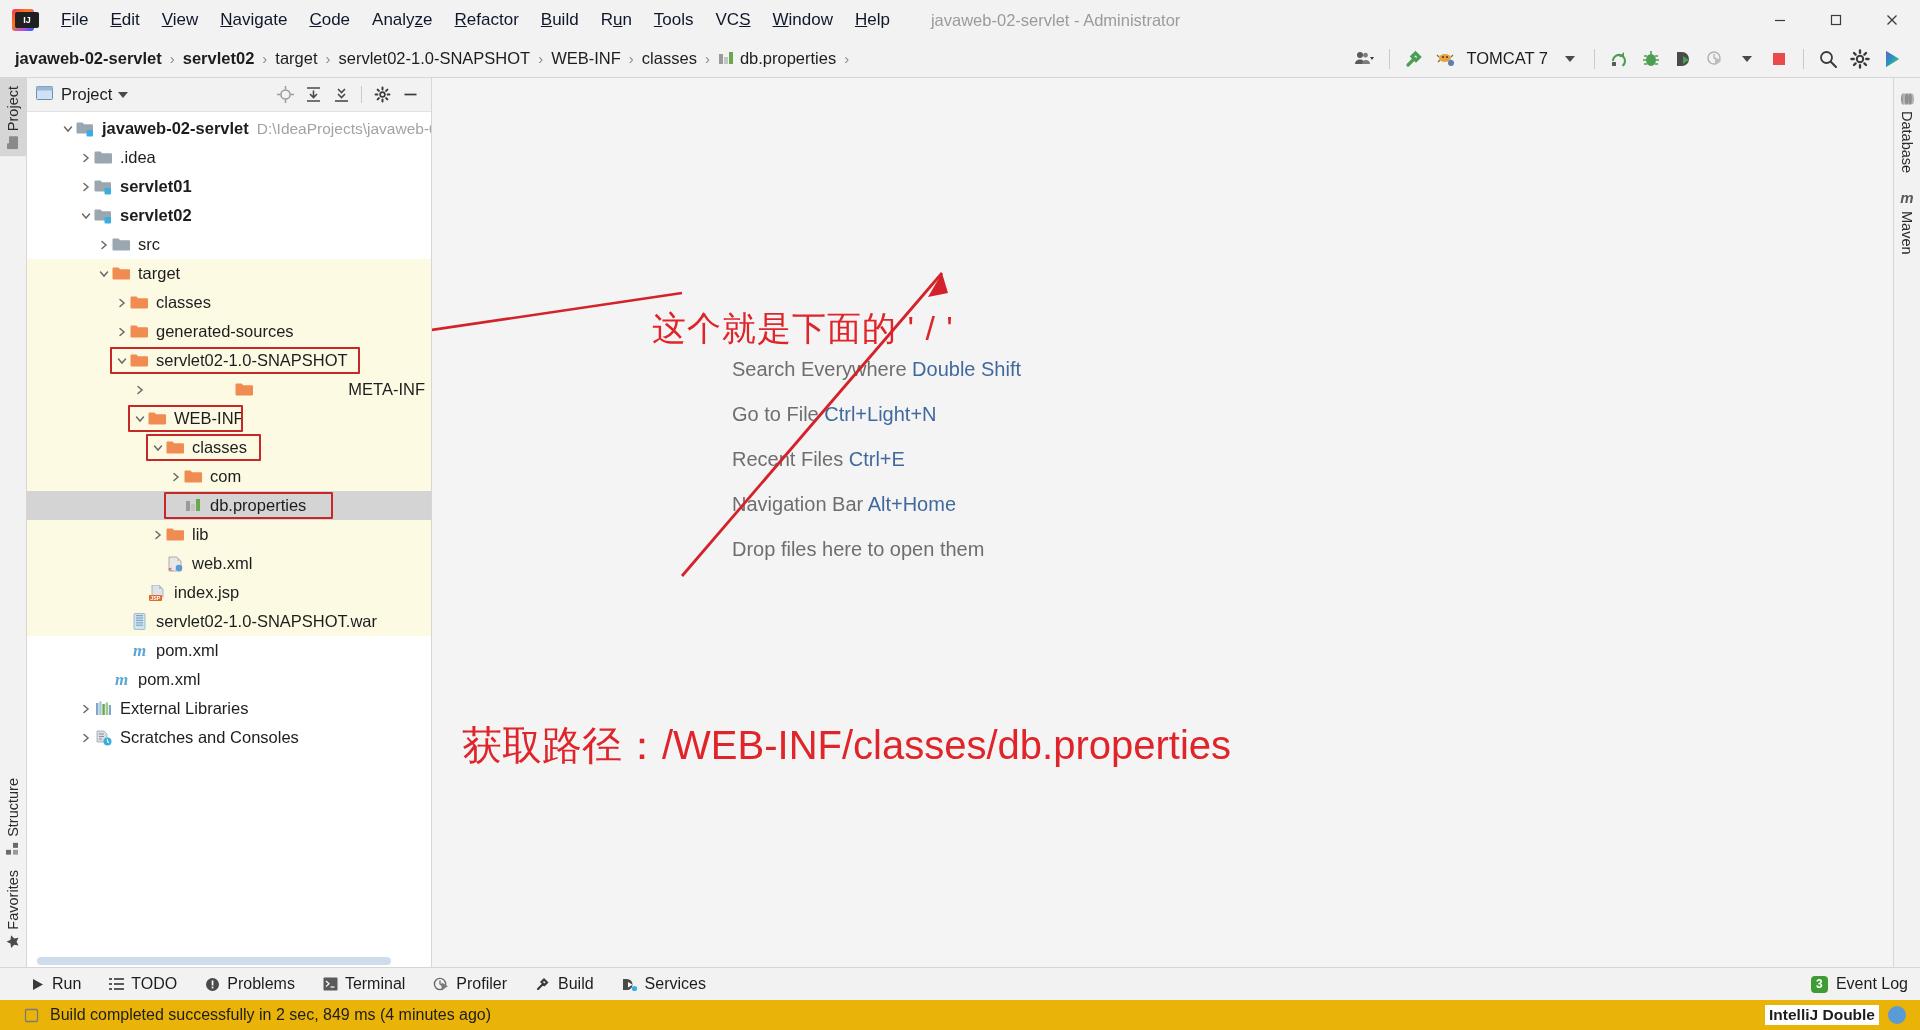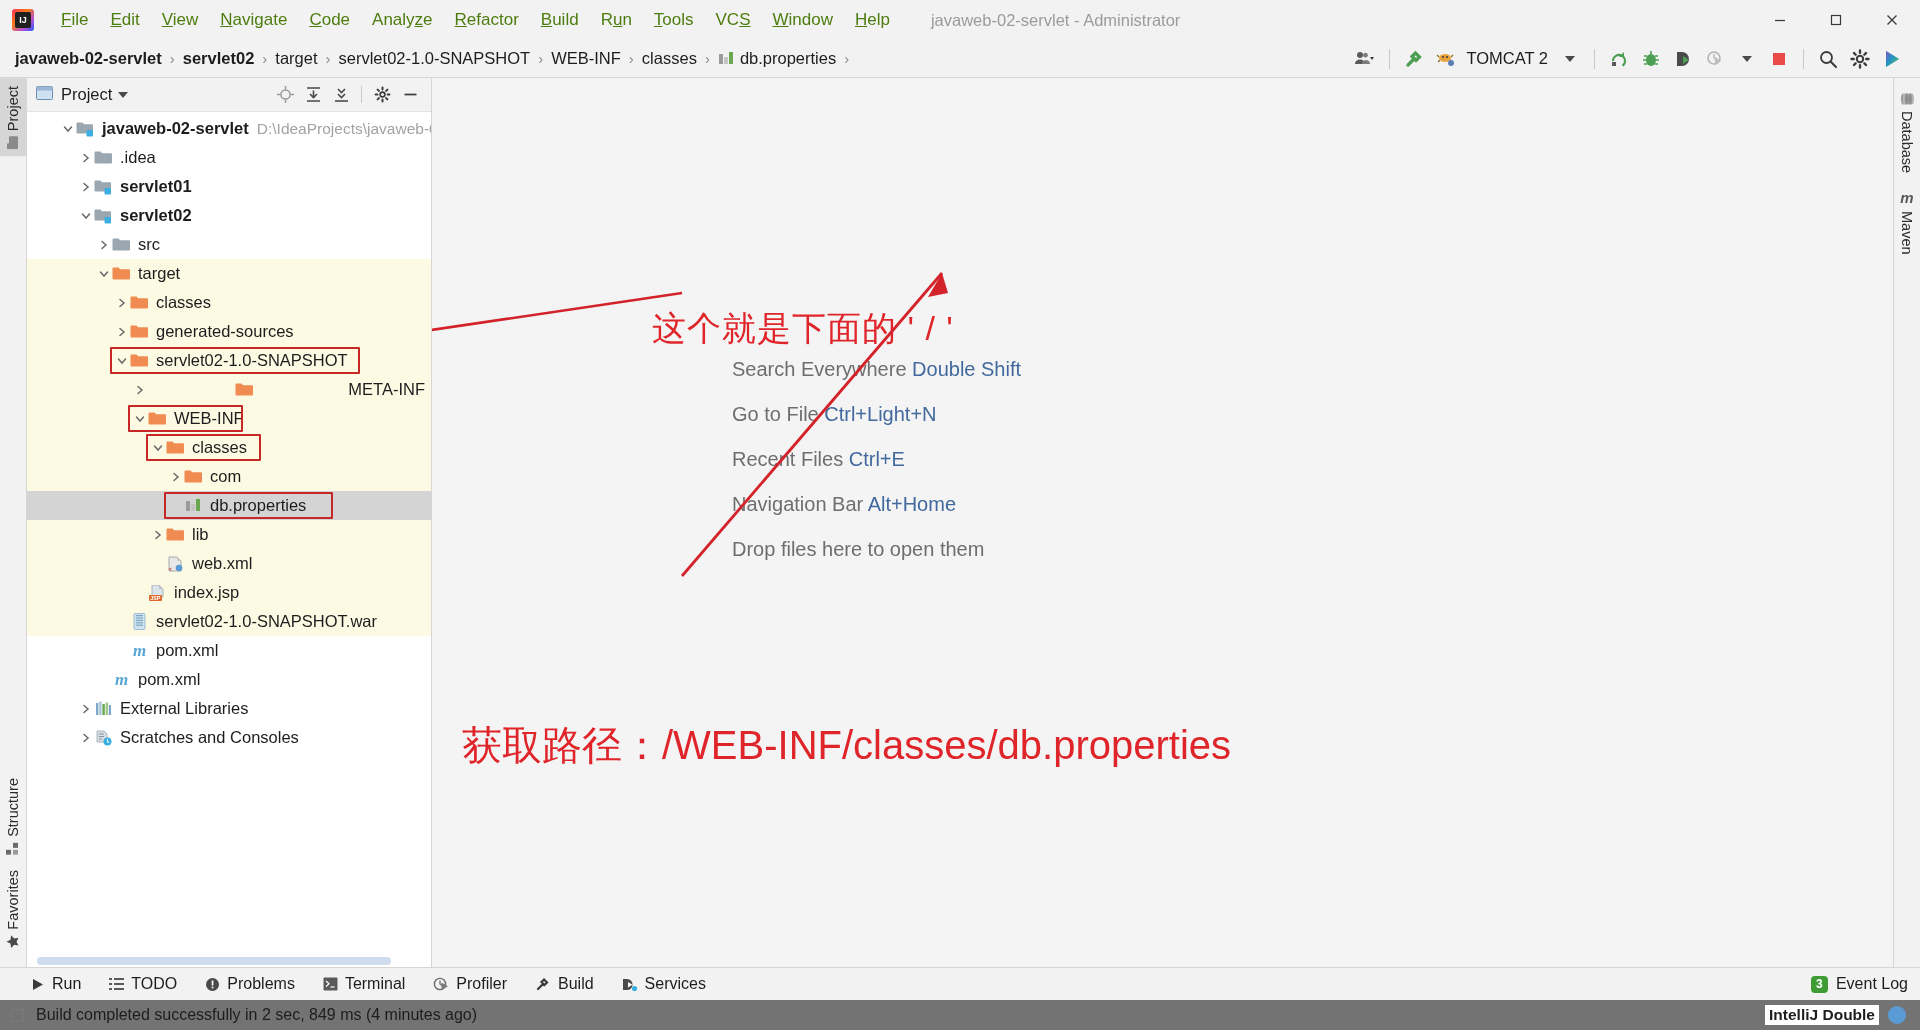--- a/index.html
+++ b/index.html
@@ -24,25 +24,25 @@
     position: relative;
   }
   .ij-logo {
     width: 26px; height: 26px; margin-right: 14px; position: relative; flex: 0 0 auto;
   }
   .ij-logo .sq {
     position: absolute; inset: 2px; border-radius: 3px;
     background: linear-gradient(135deg,#fe315d 0%, #f97a12 38%, #b24fdd 72%, #1f5ff8 100%);
   }
   .ij-logo .ij {
-    position:absolute; left:5px; top:5px; width:16px; height:16px; background:#202020; border-radius:2px;
+    position:absolute; left:5px; top:5px; width:24px; height:16px; background:#202020; border-radius:2px;
     color:#fff; font-size:9px; line-height:16px; text-align:center; font-weight:bold;
   }
   .menu-item {
-    padding: 4px 11px; font-size: 17px; color: #4d7c0f; white-space: nowrap; cursor: default;
+    padding: 4px 11px; font-size: 17px; color: #0f172a; white-space: nowrap; cursor: default;
   }
   .menu-item u { text-decoration: underline; }
   .win-title {
     margin-left: 30px; color: #9b9b9b; font-size: 16.5px; white-space: nowrap;
   }
   .win-controls {
     position: absolute; right: 0; top: 0; height: 40px; display: flex; align-items: stretch;
   }
   .win-btn {
     width: 56px; display: flex; align-items: center; justify-content: center; color: #3a3a3a;
@@ -154,22 +154,22 @@
   }
   .bb-item { display: flex; align-items: center; gap: 7px; padding: 0 14px 0 0; margin-right: 14px; font-size: 16px; color: #1d1d1d; white-space: nowrap; }
   .bb-right { margin-left: auto; display: flex; align-items: center; padding-right: 12px; }
   .badge {
     width: 17px; height: 17px; border-radius: 4px; background: #3f9c35; color: #fff;
     font-size: 12px; display: flex; align-items: center; justify-content: center; font-weight: bold;
   }
 
   
   .statusbar {
-    height: 30px; min-height: 30px; background: #737373;
-    display: flex; align-items: center; padding-left: 10px; font-size: 16px; color: #1d1d1d;
+    height: 30px; min-height: 30px; background: #eab308;
+    display: flex; align-items: center; padding-left: 24px; font-size: 16px; color: #1d1d1d;
   }
   .sb-right { margin-left: auto; display: flex; align-items: center; gap: 9px; padding-right: 14px; }
   .sb-theme { font-weight: bold; font-size: 15.5px; background:#fff; padding:1px 4px; }
   .sb-dot { width: 18px; height: 18px; border-radius: 50%; background: #5b9bd5; }
 </style>
 </head>
 <body>
 
 <div class="app">
 
@@ -271,21 +271,21 @@
       </div>
       <div class="tb-btn">
         <svg width="22" height="22" viewBox="0 0 22 22">
           <ellipse cx="10" cy="10" rx="6" ry="4" fill="#e8a33d"></ellipse>
           <path d="M4 9l-2-2M16 9l2-2M5 12l-2 2M15 12l2 2" stroke="#8b6a24" stroke-width="1.2"></path>
           <circle cx="8" cy="9" r="1" fill="#3a3a3a"></circle>
             <circle cx="12" cy="9" r="1" fill="#3a3a3a"></circle>
           <circle cx="16" cy="15" r="3" fill="#5b7fb5"></circle>
         </svg>
       </div>
-      <div class="run-config">TOMCAT 2</div>
+      <div class="run-config">TOMCAT 7</div>
       <div class="tb-btn">
           <div class="caret-dn"></div>
         </div>
       <div class="tb-sep"></div>
 
       <div class="tb-btn">
         <svg width="20" height="20" viewBox="0 0 20 20">
           <path d="M4 12a6 6 0 1 1 9.5 4.8" stroke="#4c9e52" stroke-width="2" fill="none"></path>
           <path d="M15 3l0 5-5 0z" fill="#4c9e52"></path>
             <rect x="3" y="13" width="4" height="4" fill="#5a5a5a"></rect>

